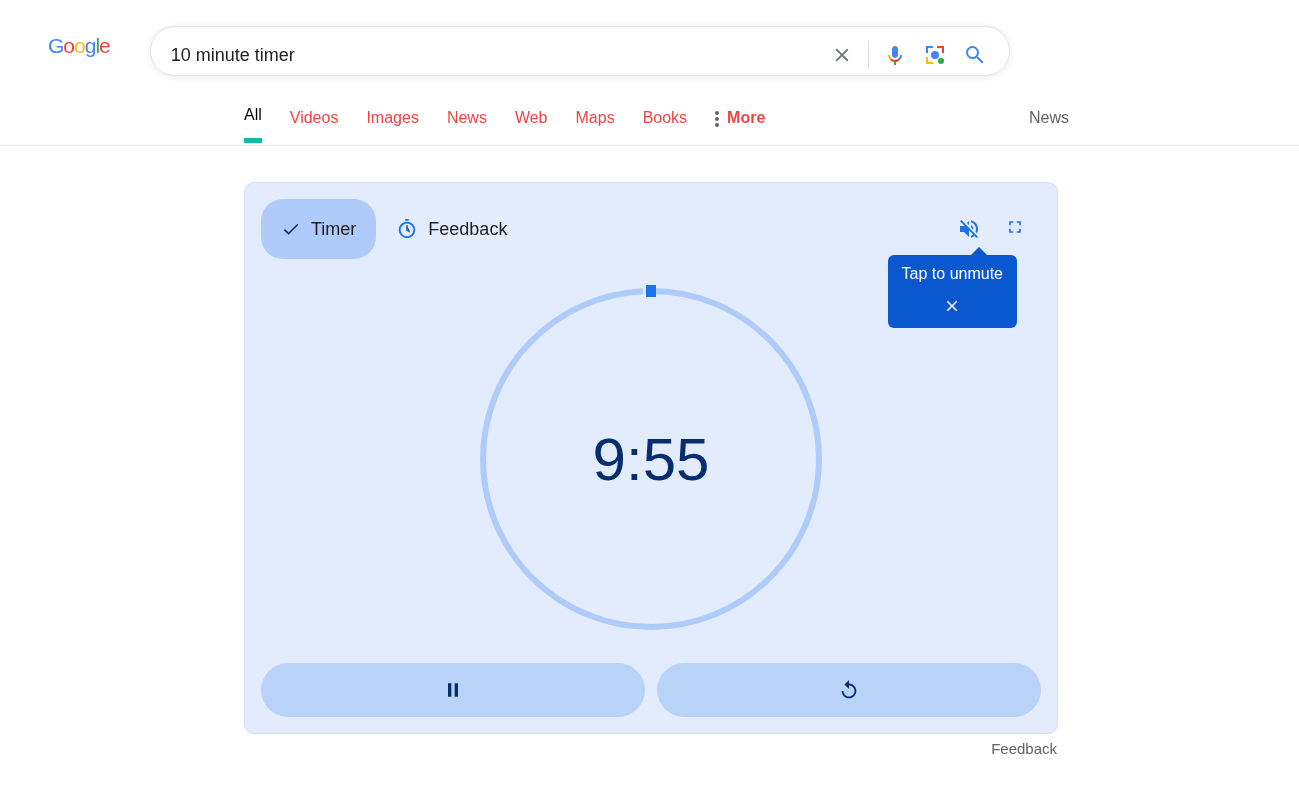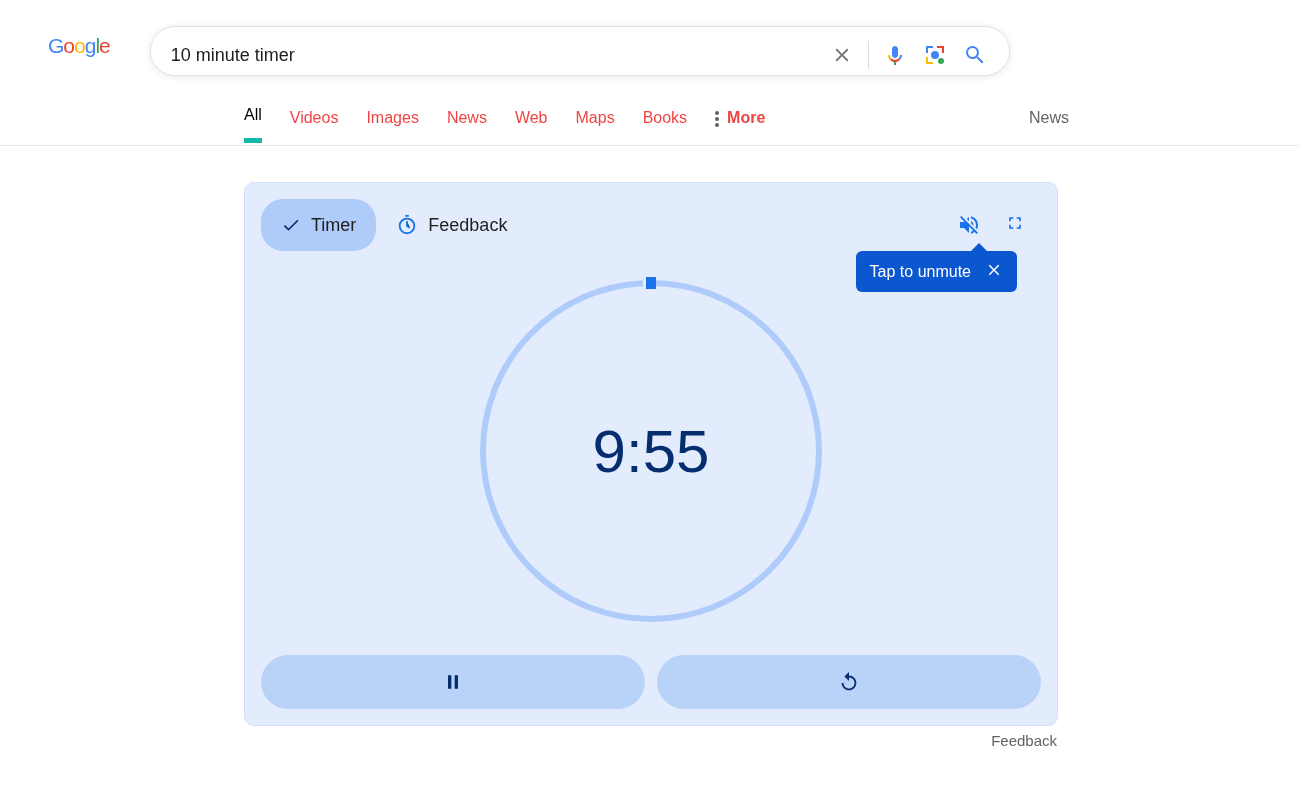--- a/index.html
+++ b/index.html
@@ -113,21 +113,21 @@
       padding: 16px 16px 16px 16px;
       position: relative;
     }
     .timer-header {
       display: flex;
       align-items: center;
     }
     .mode-tab {
       display: flex;
       align-items: center;
-      height: 52px;
+      height: 60px;
       padding: 0 20px;
       border-radius: 22px;
       font-size: 18px;
       color: #1f1f1f;
       cursor: pointer;
     }
     .mode-tab.active {
       background: #aecbfa;
     }
     .mode-tab svg, .mode-tab .check {
@@ -152,20 +152,21 @@
       right: 24px;
       background: #0b57d0;
       color: #fff;
       padding: 10px 14px;
       border-radius: 6px;
       display: flex;
       align-items: center;
       font-size: 16px;
       gap: 14px;
       white-space: nowrap;
+      flex-direction: column;
     }
     .tooltip::before {
       content: '';
       position: absolute;
       top: -8px;
       right: 30px;
       border-left: 8px solid transparent;
       border-right: 8px solid transparent;
       border-bottom: 8px solid #0b57d0;
     }

